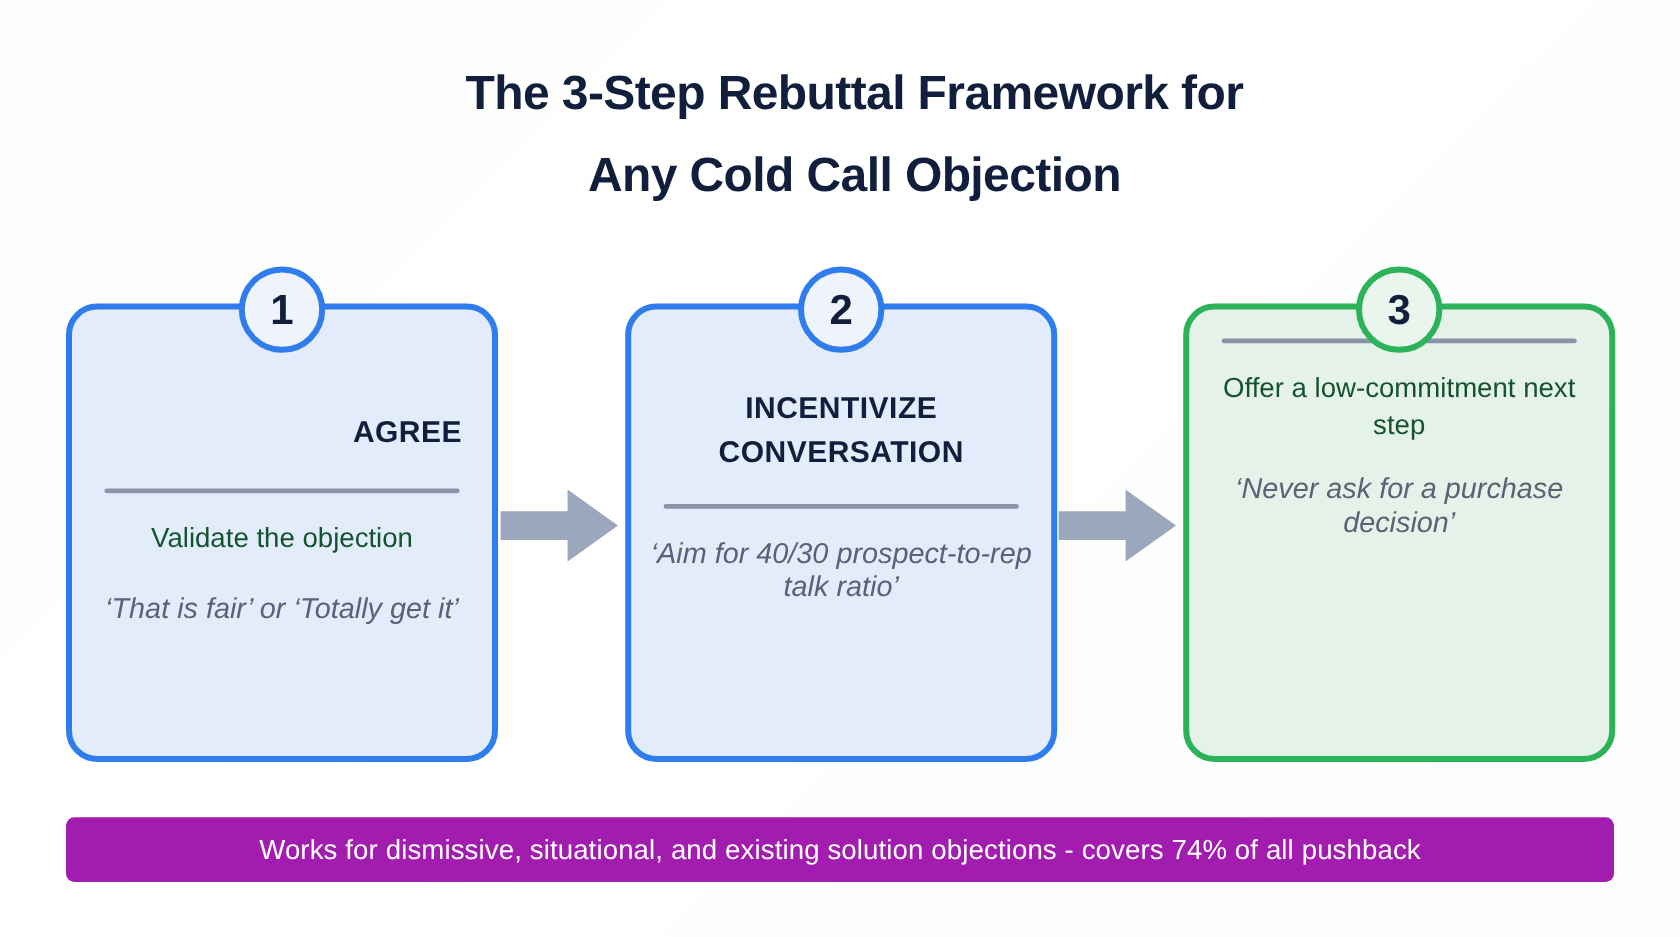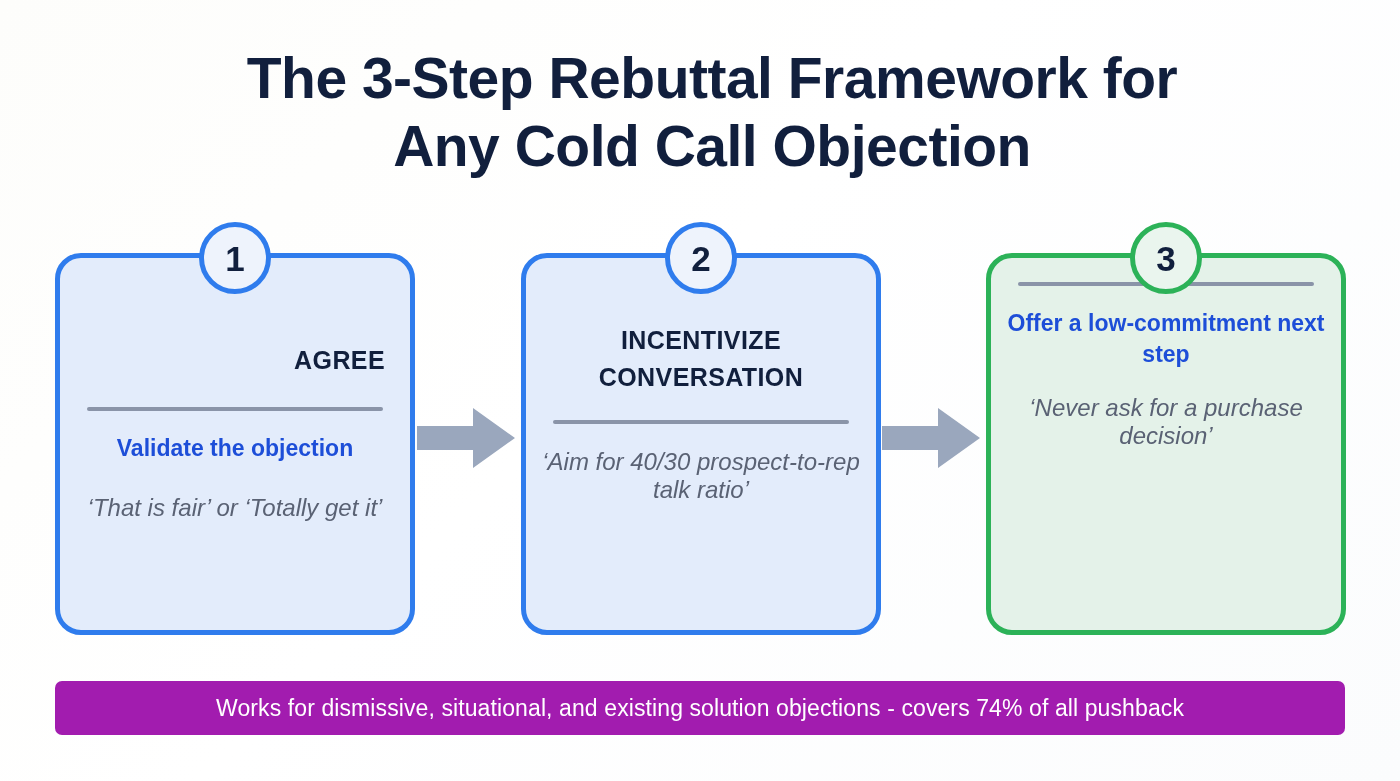--- a/index.html
+++ b/index.html
@@ -7,21 +7,21 @@
   body {
     font-family:"Liberation Sans", sans-serif;
     background:linear-gradient(135deg,#fdfdfb 0%,#ffffff 45%,#fbfcfd 100%);
     position:relative; overflow:hidden;
   }
 
   
   .title{
     position:absolute; left:0; right:0; top:44px;
     text-align:center;
-    font-size:57px; line-height:68px;
+    font-size:40px; line-height:68px;
     font-weight:700; letter-spacing:-0.5px;
     color:#111f3d;
     padding-left:24px;
   }
   .title .ln{ display:block; }
 
   
   .cards{
     position:absolute; left:55px; top:253px;
     width:1290px; height:382px;
@@ -53,22 +53,22 @@
     background:#8a94a8;
     border-radius:2px;
     margin-top:24px;
   }
   .card.c1 .divider{ margin-top:28px; }
 
   .card-body{
     margin-top:22px;
     width:322px; text-align:center;
     font-size:23px; line-height:31px;
-    font-weight:700;
-    color:#1d4ed8;
+    font-weight:400;
+    color:#14532d;
   }
   .card-quote{
     margin-top:24px;
     width:322px; text-align:center;
     font-size:24px; line-height:28px;
     font-style:italic;
     color:#5a6274;
   }
   .card.c1 .card-quote{ margin-top:30px; }
 

